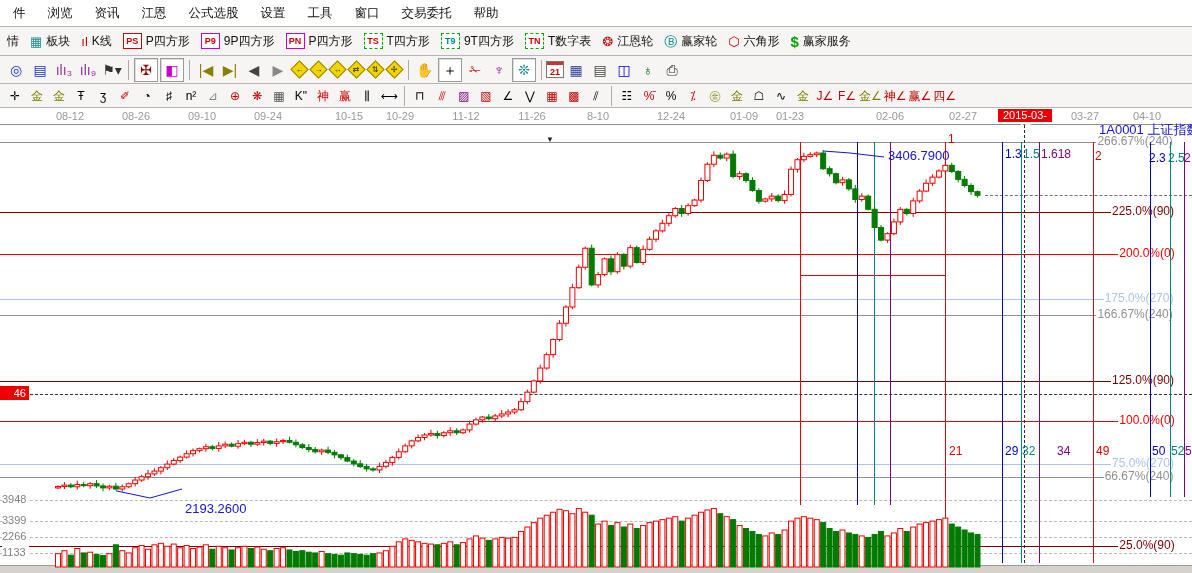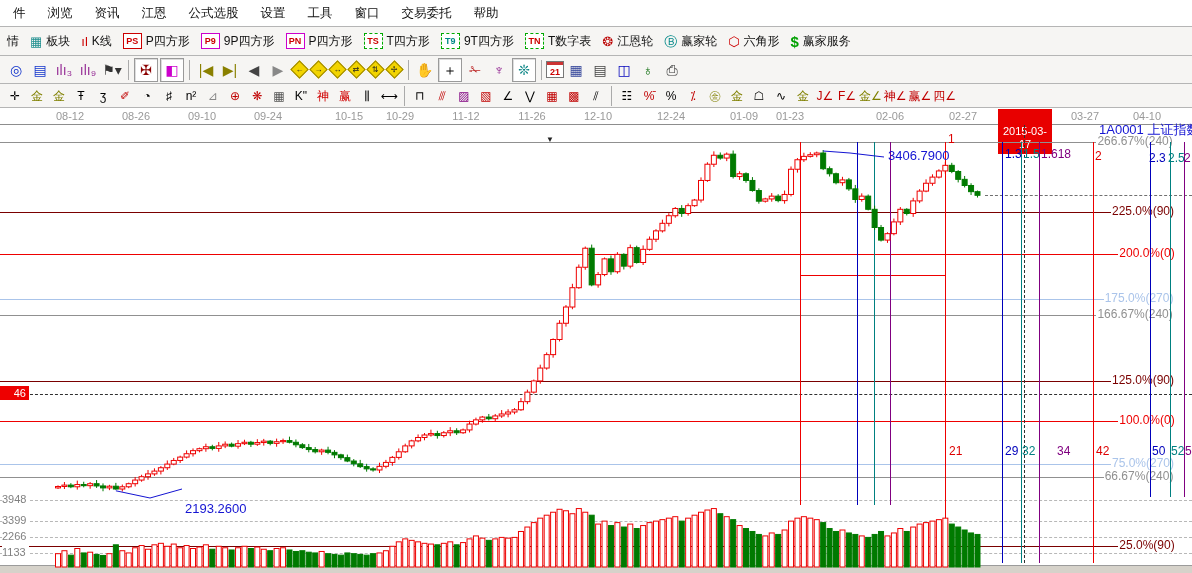--- a/index.html
+++ b/index.html
@@ -25,21 +25,21 @@
   .dmd{position:relative;width:11px;height:11px;margin:0 3px;background:#f2d400;border:1px solid #9a8500;
        transform:rotate(45deg);display:inline-flex;align-items:center;justify-content:center;}
   .dmd-a{transform:rotate(-45deg);font-size:8px;color:#222;line-height:8px;}
   .cal{position:relative;width:16px;height:15px;border:1px solid #777;background:#fff;font-size:9px;
        color:#cc0000;display:inline-flex;align-items:flex-end;justify-content:center;font-weight:bold;}
   .cal:before{content:"";position:absolute;top:0;left:0;right:0;height:3px;background:#cc3333;}
   
   #chart{position:absolute;top:108px;left:0;width:1192px;height:465px;background:#fff;}
   #daterow{position:absolute;top:0;left:0;width:1192px;height:16px;border-bottom:1px solid #8d8d8d;background:#fff;}
   .dtick{position:absolute;top:2px;transform:translateX(-50%);font-size:11px;color:#999;}
-  #datebox{position:absolute;top:1px;height:13px;padding:16px 3px;background:#e80000;color:#fff;
+  #datebox{position:absolute;top:1px;height:13px;padding:0 3px;background:#e80000;color:#fff;
            font-size:11px;line-height:13px;}
   .hline{position:absolute;height:0;border-top:1px solid;}
   .hline.dash{border-top-style:dashed;}
   .vline{position:absolute;width:0;border-left:1px solid;}
   .vline.dash{border-left-style:dashed;}
   .plabel{position:absolute;font-size:12px;line-height:13px;background:#fff;padding-left:1px;}
   .vol-label{position:absolute;left:2px;font-size:11px;color:#808080;background:#fff;padding-right:3px;z-index:5;}
   .cnt,.ratio{position:absolute;font-size:12px;line-height:12px;}
   #sym-title{position:absolute;top:13px;left:1099px;width:93px;overflow:hidden;white-space:nowrap;
              font-size:13px;color:#1414d2;z-index:6;}
@@ -216,21 +216,21 @@
   <div id="chart">
     <div id="daterow">
         <span class="dtick" style="left: 70px;">08-12</span>
         <span class="dtick" style="left: 136px;">08-26</span>
         <span class="dtick" style="left: 202px;">09-10</span>
         <span class="dtick" style="left: 268px;">09-24</span>
         <span class="dtick" style="left: 349px;">10-15</span>
         <span class="dtick" style="left: 400px;">10-29</span>
         <span class="dtick" style="left: 466px;">11-12</span>
         <span class="dtick" style="left: 532px;">11-26</span>
-        <span class="dtick" style="left: 598px;">12-10</span>
+        <span class="dtick" style="left: 598px;">8-10</span>
         <span class="dtick" style="left: 671px;">12-24</span>
         <span class="dtick" style="left: 744px;">01-09</span>
         <span class="dtick" style="left: 790px;">01-23</span>
         <span class="dtick" style="left: 890px;">02-06</span>
         <span class="dtick" style="left: 963px;">02-27</span>
         <span class="dtick" style="left: 1085px;">03-27</span>
         <span class="dtick" style="left: 1147px;">04-10</span>
         <span id="datebox" style="left: 998px; width: 48px; text-align: center;">2015-03-17</span>
       </div>
     <div id="lines">
@@ -275,21 +275,21 @@
         <div class="vline" style="left: 1039px; top: 34px; height: 421px; border-left-color: rgb(128, 0, 128);"></div>
         <div class="vline" style="left: 1093px; top: 34px; height: 421px; border-left-color: rgb(238, 0, 0);"></div>
         <div class="vline" style="left: 1150px; top: 34px; height: 355px; border-left-color: rgb(0, 0, 187);"></div>
         <div class="vline" style="left: 1170px; top: 34px; height: 355px; border-left-color: rgb(0, 128, 128);"></div>
         <div class="vline" style="left: 1184px; top: 34px; height: 355px; border-left-color: rgb(128, 0, 128);"></div>
         <div class="vline dash" style="left: 1024px; top: 17px; height: 438px; border-left-color: rgb(48, 48, 48);"></div>
         <div class="cnt" style="color: rgb(221, 0, 0); left: 949px; top: 337px;">21</div>
         <div class="cnt" style="color: rgb(0, 0, 187); left: 1005px; top: 337px;">29</div>
         <div class="cnt" style="color: rgb(0, 128, 128); left: 1022px; top: 337px;">32</div>
         <div class="cnt" style="color: rgb(128, 0, 128); left: 1041px; top: 337px; padding-left: 16px;">34</div>
-        <div class="cnt" style="color: rgb(221, 0, 0); left: 1096px; top: 337px;">42</div>
+        <div class="cnt" style="color: rgb(221, 0, 0); left: 1096px; top: 337px;">49</div>
         <div class="cnt" style="color: rgb(0, 0, 187); left: 1152px; top: 337px;">50</div>
         <div class="cnt" style="color: rgb(0, 128, 128); left: 1171px; top: 337px;">52</div>
         <div class="cnt" style="color: rgb(128, 0, 128); left: 1185px; top: 337px;">5</div>
         <div class="ratio" style="color: rgb(221, 0, 0); left: 948px; top: 25px;">1</div>
         <div class="ratio" style="color: rgb(0, 0, 187); left: 1005px; top: 40px;">1.3</div>
         <div class="ratio" style="color: rgb(0, 128, 128); left: 1023px; top: 40px;">1.5</div>
         <div class="ratio" style="color: rgb(128, 0, 128); left: 1041px; top: 40px;">1.618</div>
         <div class="ratio" style="color: rgb(221, 0, 0); left: 1095px; top: 42px;">2</div>
         <div class="ratio" style="color: rgb(0, 0, 187); left: 1149px; top: 44px;">2.3</div>
         <div class="ratio" style="color: rgb(0, 128, 128); left: 1168px; top: 44px;">2.5</div>

